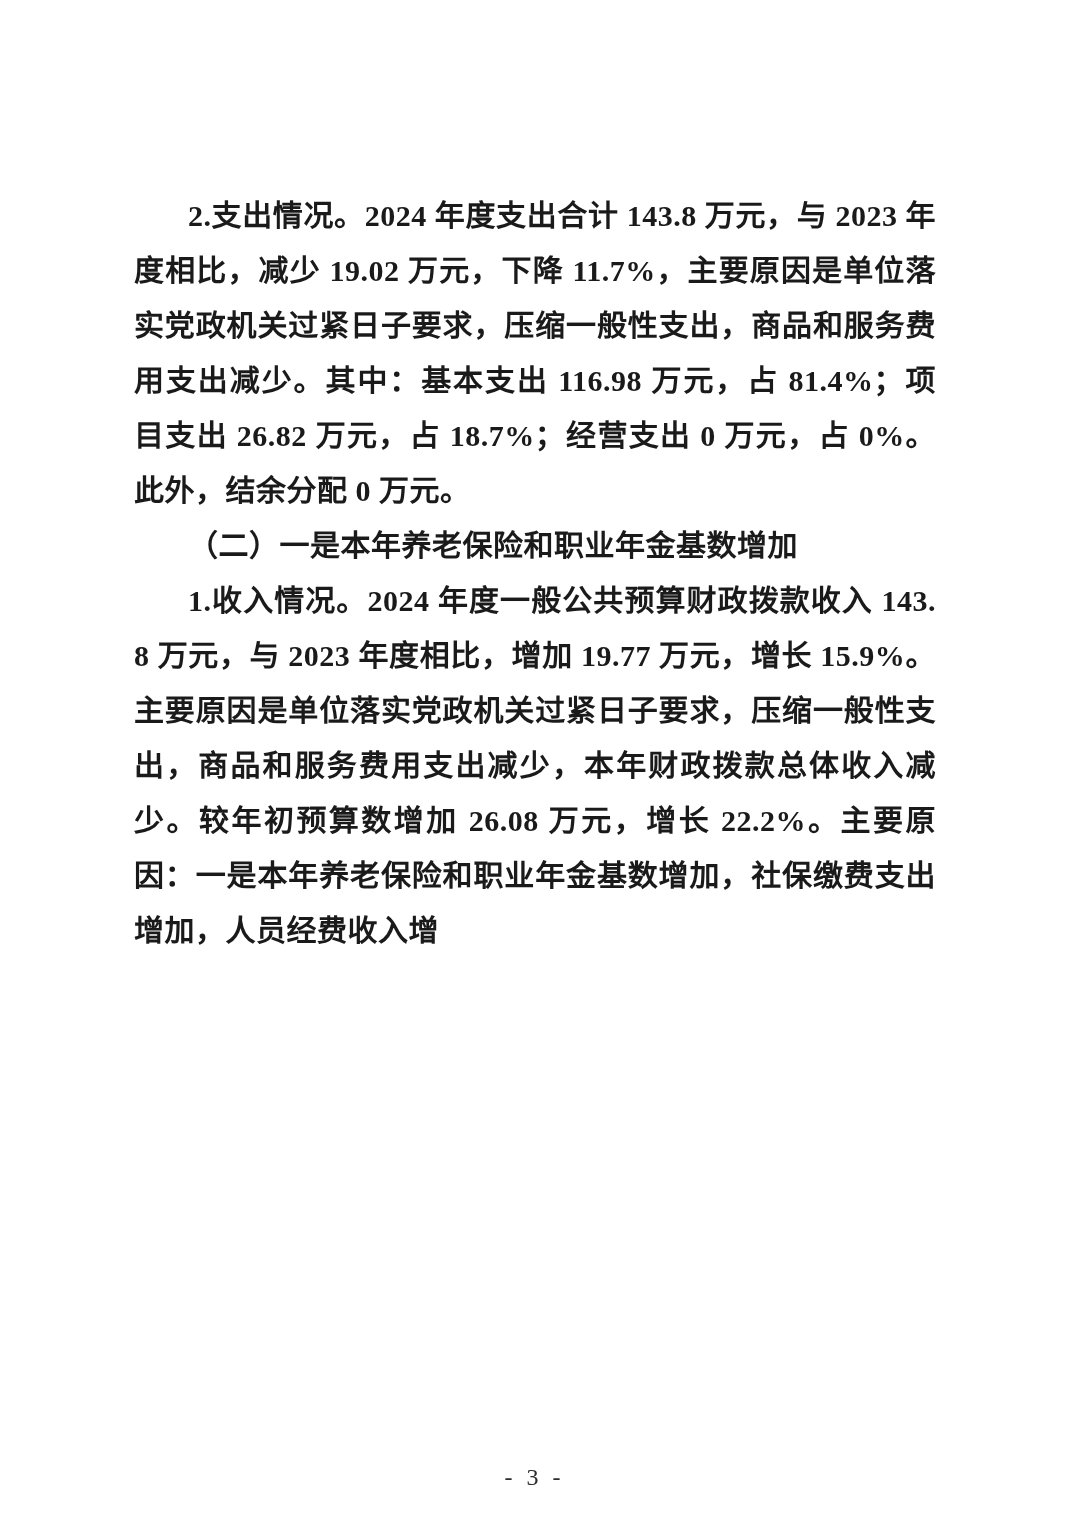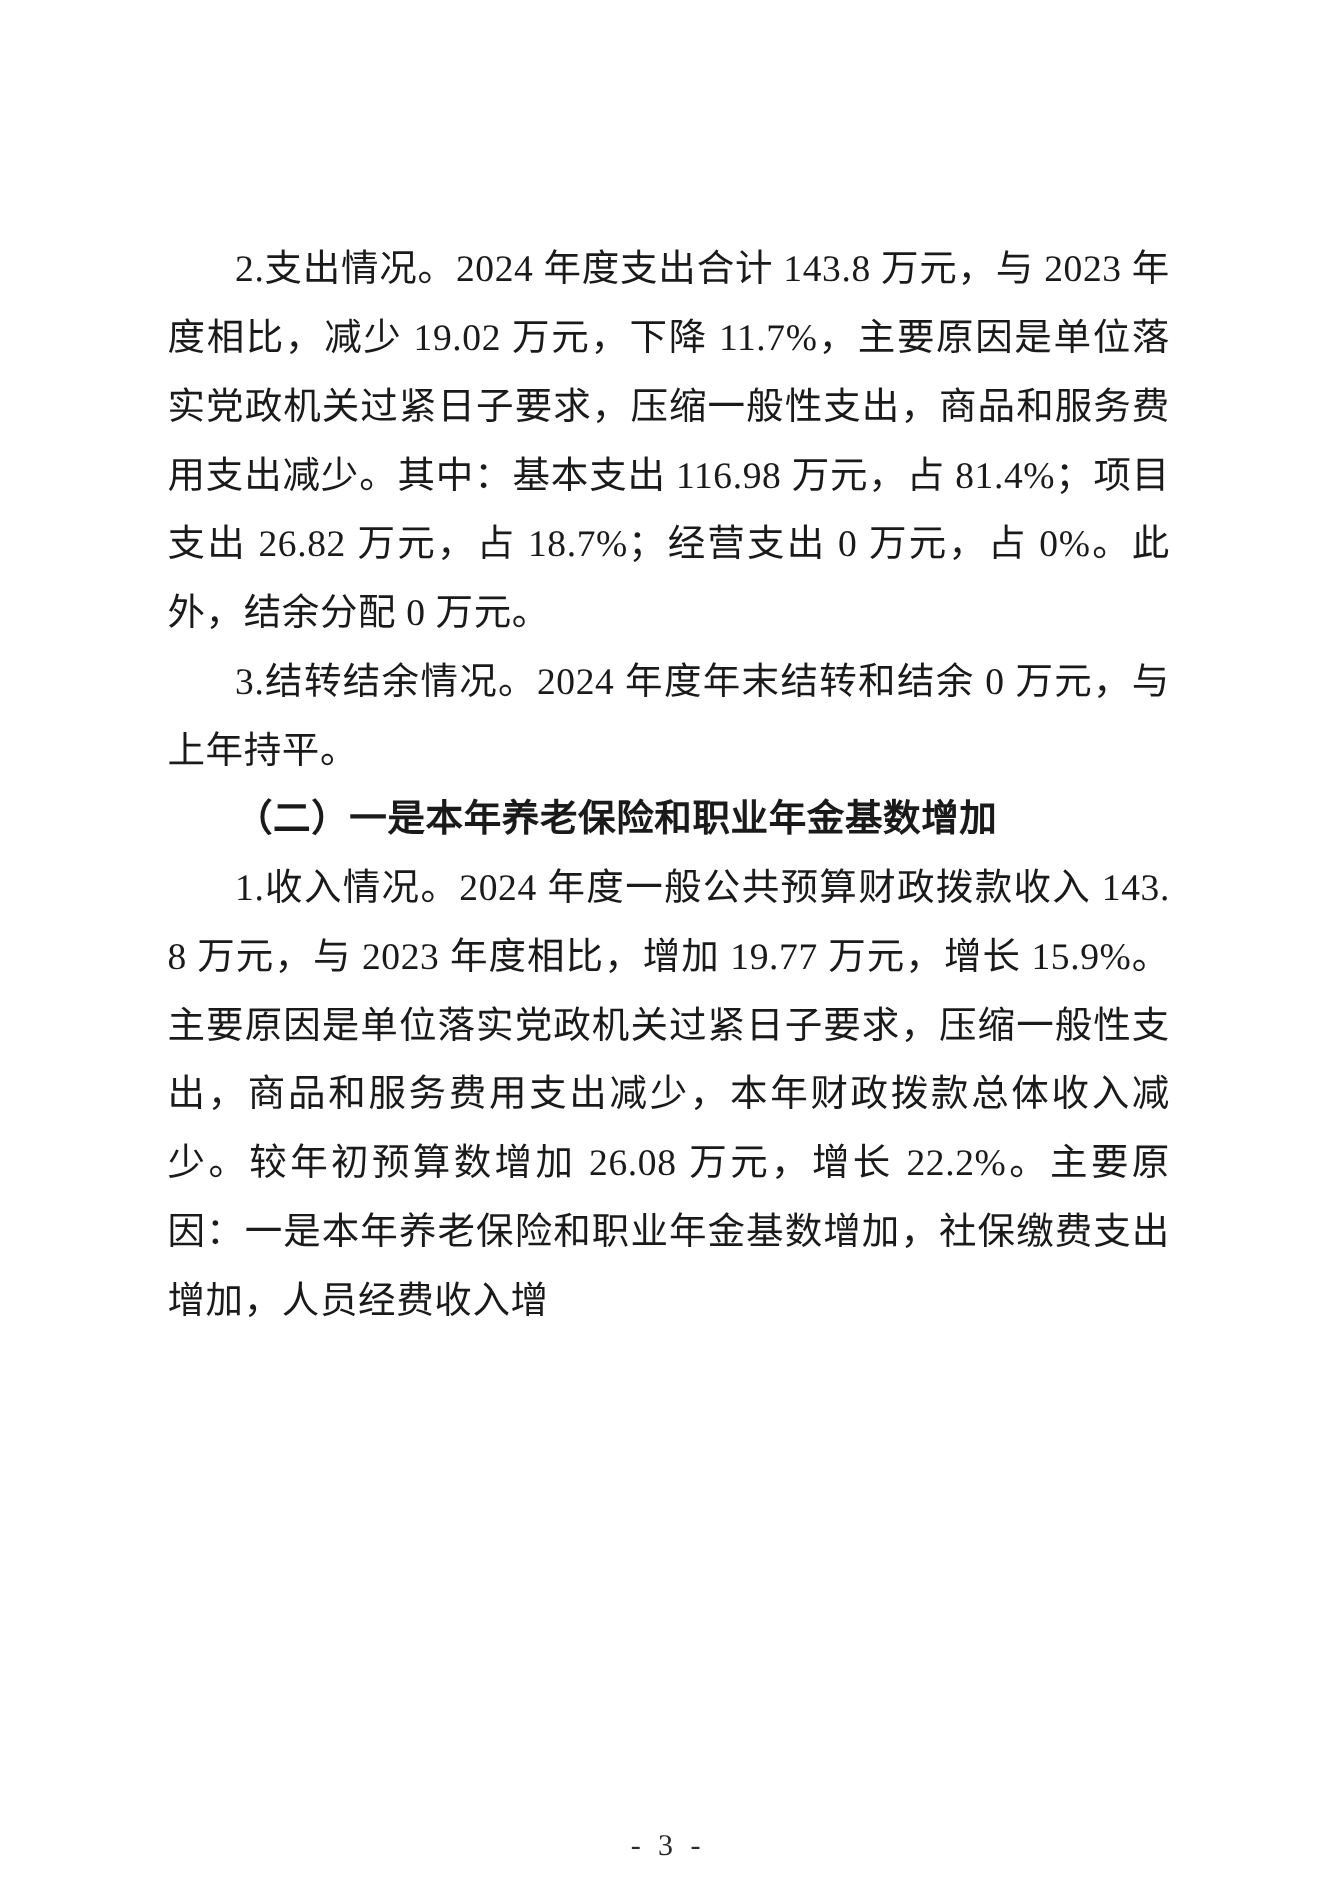--- a/index.html
+++ b/index.html
@@ -24,20 +24,21 @@
     width: 802px;
   }
   .para {
     margin: 0;
     font-size: 30px;
     line-height: 55px;
     text-align: justify;
     text-indent: 54px;
     word-break: break-all;
     letter-spacing: 0.5px;
+    font-weight: bold;
   }
   .para.heading {
     font-weight: 700;
   }
   .page-footer {
     position: absolute;
     left: 0;
     right: 0;
     top: 1462px;
     text-align: center;
@@ -48,21 +49,20 @@
     letter-spacing: 4px;
     color: #2a2a2a;
   }
 </style>
 </head>
 <body>
 
 <div class="page">
   <main class="content">
     <p class="para">2.支出情况。2024 年度支出合计 143.8 万元，与 2023 年度相比，减少 19.02 万元，下降 11.7%，主要原因是单位落实党政机关过紧日子要求，压缩一般性支出，商品和服务费用支出减少。其中：基本支出 116.98 万元，占 81.4%；项目支出 26.82 万元，占 18.7%；经营支出 0 万元，占 0%。此外，结余分配 0 万元。</p>
-    <p class="para">3.结转结余情况。2024 年度年末结转和结余 0 万元，与上年持平。</p>
     <p class="para heading">（二）一是本年养老保险和职业年金基数增加</p>
     <p class="para">1.收入情况。2024 年度一般公共预算财政拨款收入 143.8 万元，与 2023 年度相比，增加 19.77 万元，增长 15.9%。主要原因是单位落实党政机关过紧日子要求，压缩一般性支出，商品和服务费用支出减少，本年财政拨款总体收入减少。较年初预算数增加 26.08 万元，增长 22.2%。主要原因：一是本年养老保险和职业年金基数增加，社保缴费支出增加，人员经费收入增</p>
   </main>
 
   <footer class="page-footer">
     <span class="page-number">- 3 -</span>
   </footer>
 </div>
 
 </body></html>

